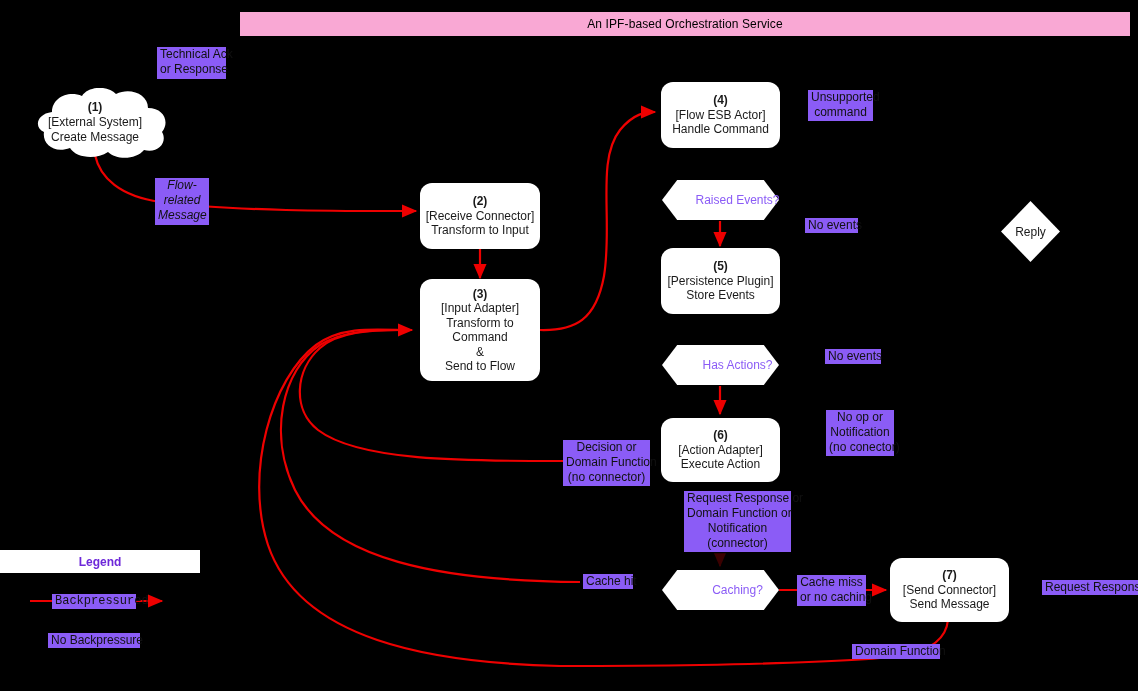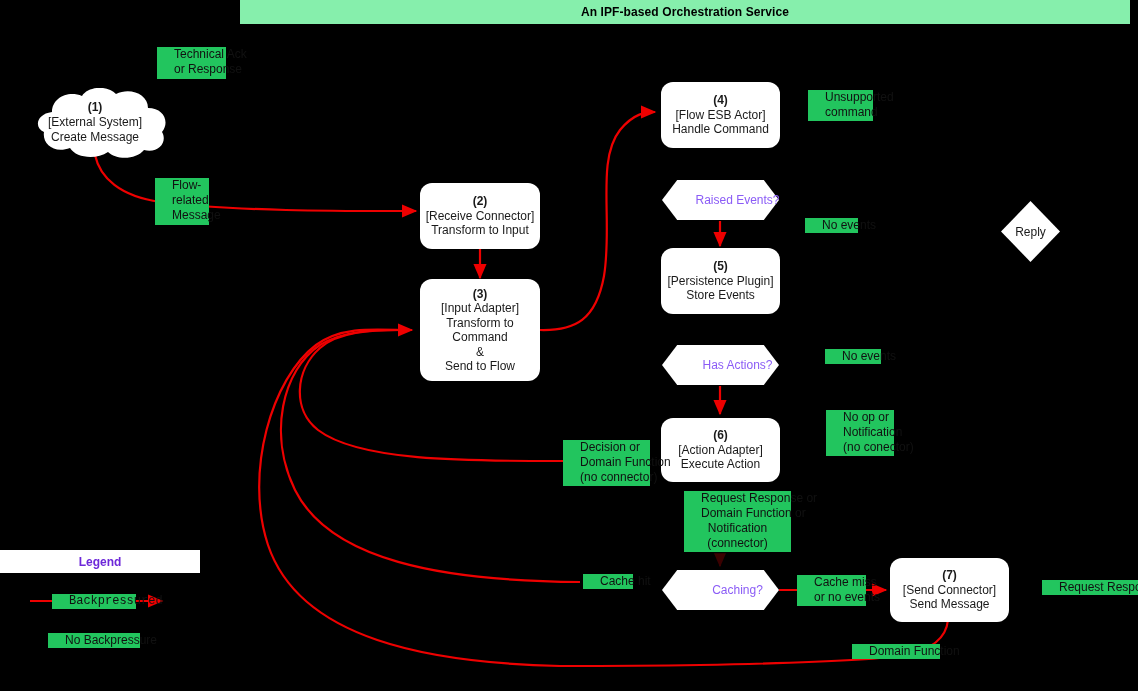--- a/index.html
+++ b/index.html
@@ -5,23 +5,23 @@
   html,body{margin:0;padding:0;background:#000;}
   body{
     width:1138px;height:691px;
     font-family:"Liberation Sans",sans-serif;
     overflow:hidden;position:relative;
   }
   #stage{position:absolute;left:0;top:0;width:1138px;height:691px;background:#000;}
 
   
   .titlebar{
-    position:absolute;background:#86efac;color:#000;
-    display:flex;align-items:center;justify-content:center;
-    font-weight:bold;font-size:12px;letter-spacing:.1px;
+    position:absolute;background:#f9a8d4;color:#000;
+    display:flex;align-items:center;justify-content:center;
+    font-weight:normal;font-size:12px;letter-spacing:.1px;margin-top:12px;
   }
 
   
   #edges{position:absolute;left:0;top:0;width:1138px;height:691px;}
 
   
   .node{
     position:absolute;background:#fff;color:#1a1a1a;
     border-radius:12px;
     display:flex;flex-direction:column;align-items:center;justify-content:center;
@@ -63,23 +63,23 @@
   .cloudlbl{
     position:absolute;left:0;top:0;width:100%;height:100%;
     display:flex;flex-direction:column;align-items:center;justify-content:center;
     color:#1a1a1a;font-size:12px;line-height:15px;text-align:center;
     padding-bottom:4px;box-sizing:border-box;
   }
   .cloudlbl .num{font-weight:bold;}
 
   
   .elabel{
-    position:absolute;background:#22c55e;color:#111;
+    position:absolute;background:#8b5cf6;color:#111;
     font-size:12px;line-height:15px;text-align:center;
-    padding:0 17px;white-space:pre;box-sizing:border-box;
+    padding:0 3px;white-space:pre;box-sizing:border-box;
   }
   .elabel.left{text-align:left;}
 
   
   .legendbar{
     position:absolute;background:#fff;color:#6d28d9;
     display:flex;align-items:center;justify-content:center;
     font-weight:bold;font-size:12px;
   }
 </style>
@@ -203,21 +203,21 @@
   </div>
 
   <div class="diamondwrap" style="left:1001px;top:201px;width:59px;height:61px;">
     <div class="diamond"></div>
     <div class="diamondlbl">Reply</div>
   </div>
 
   <div class="elabel" style="left:157px;top:47px;width:69px;height:32px;">Technical Ack
 or Response</div>
 
-  <div class="elabel" style="left:155px;top:178px;width:54px;height:47px;">Flow-
+  <div class="elabel" style="left:155px;top:178px;width:54px;height:47px;font-style:italic;">Flow-
 related
 Message</div>
 
   <div class="elabel" style="left:808px;top:90px;width:65px;height:31px;">Unsupported
 command</div>
 
   <div class="elabel" style="left:805px;top:218px;width:53px;height:15px;">No events</div>
 
   <div class="elabel" style="left:825px;top:349px;width:56px;height:15px;">No events</div>
 
@@ -230,21 +230,21 @@
 (no connector)</div>
 
   <div class="elabel" style="left:684px;top:491px;width:107px;height:61px;">Request Response or
 Domain Function or
 Notification
 (connector)</div>
 
   <div class="elabel" style="left:583px;top:574px;width:50px;height:15px;">Cache hit</div>
 
   <div class="elabel" style="left:797px;top:575px;width:69px;height:31px;">Cache miss
-or no events</div>
+or no caching</div>
 
   <div class="elabel" style="left:852px;top:644px;width:88px;height:15px;">Domain Function</div>
 
   <div class="elabel left" style="left:1042px;top:580px;width:100px;height:15px;">Request Response</div>
 
   <div class="legendbar" style="left:0px;top:550px;width:200px;height:23px;">Legend</div>
 
   <div class="elabel" style="left:52px;top:594px;width:84px;height:15px;font-family:Liberation Mono, monospace;">Backpressured</div>
 
   <div class="elabel" style="left:48px;top:633px;width:92px;height:15px;">No Backpressure</div>

